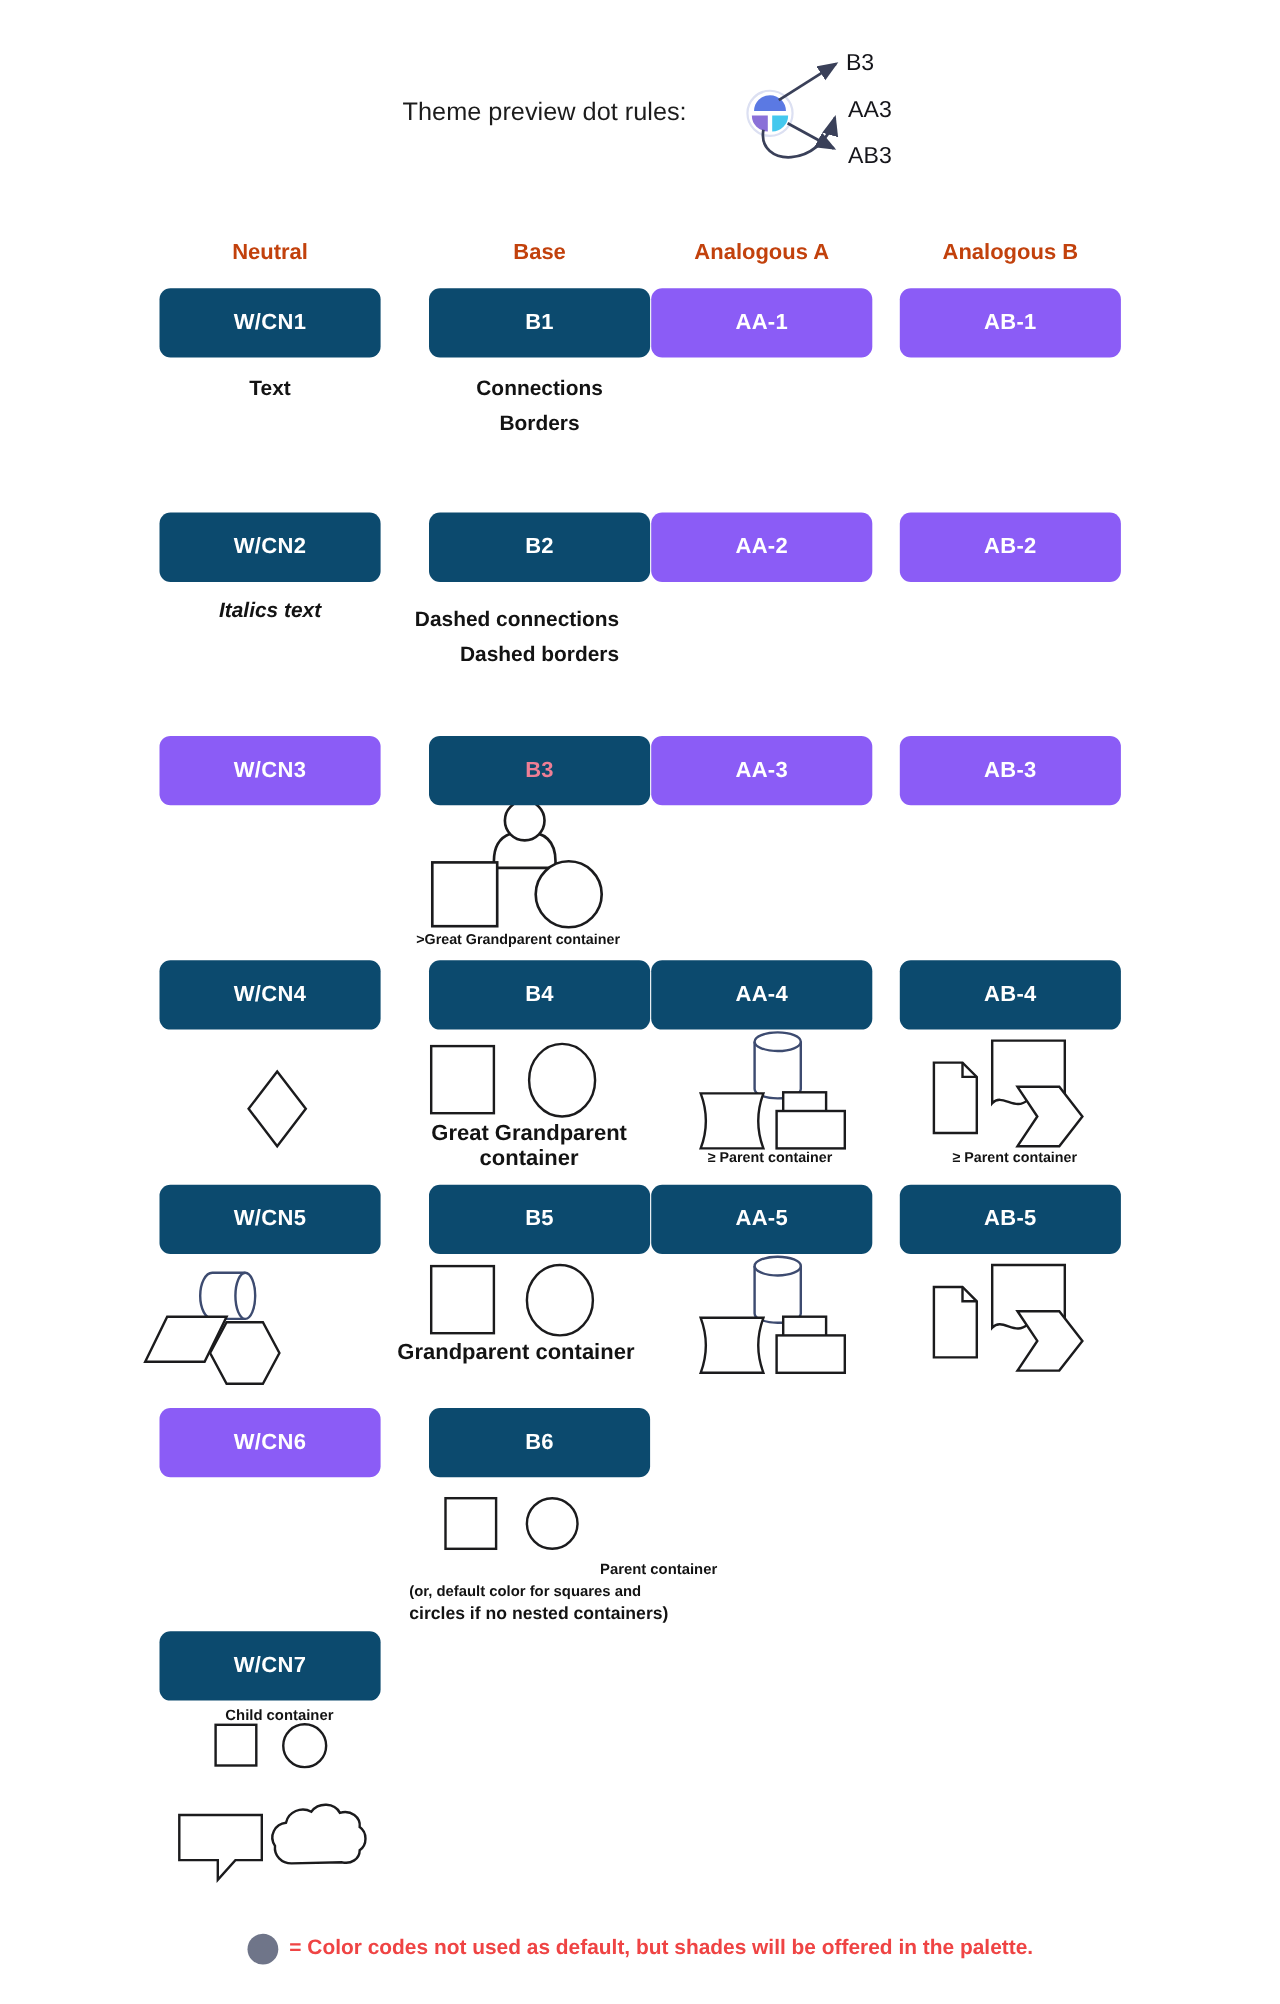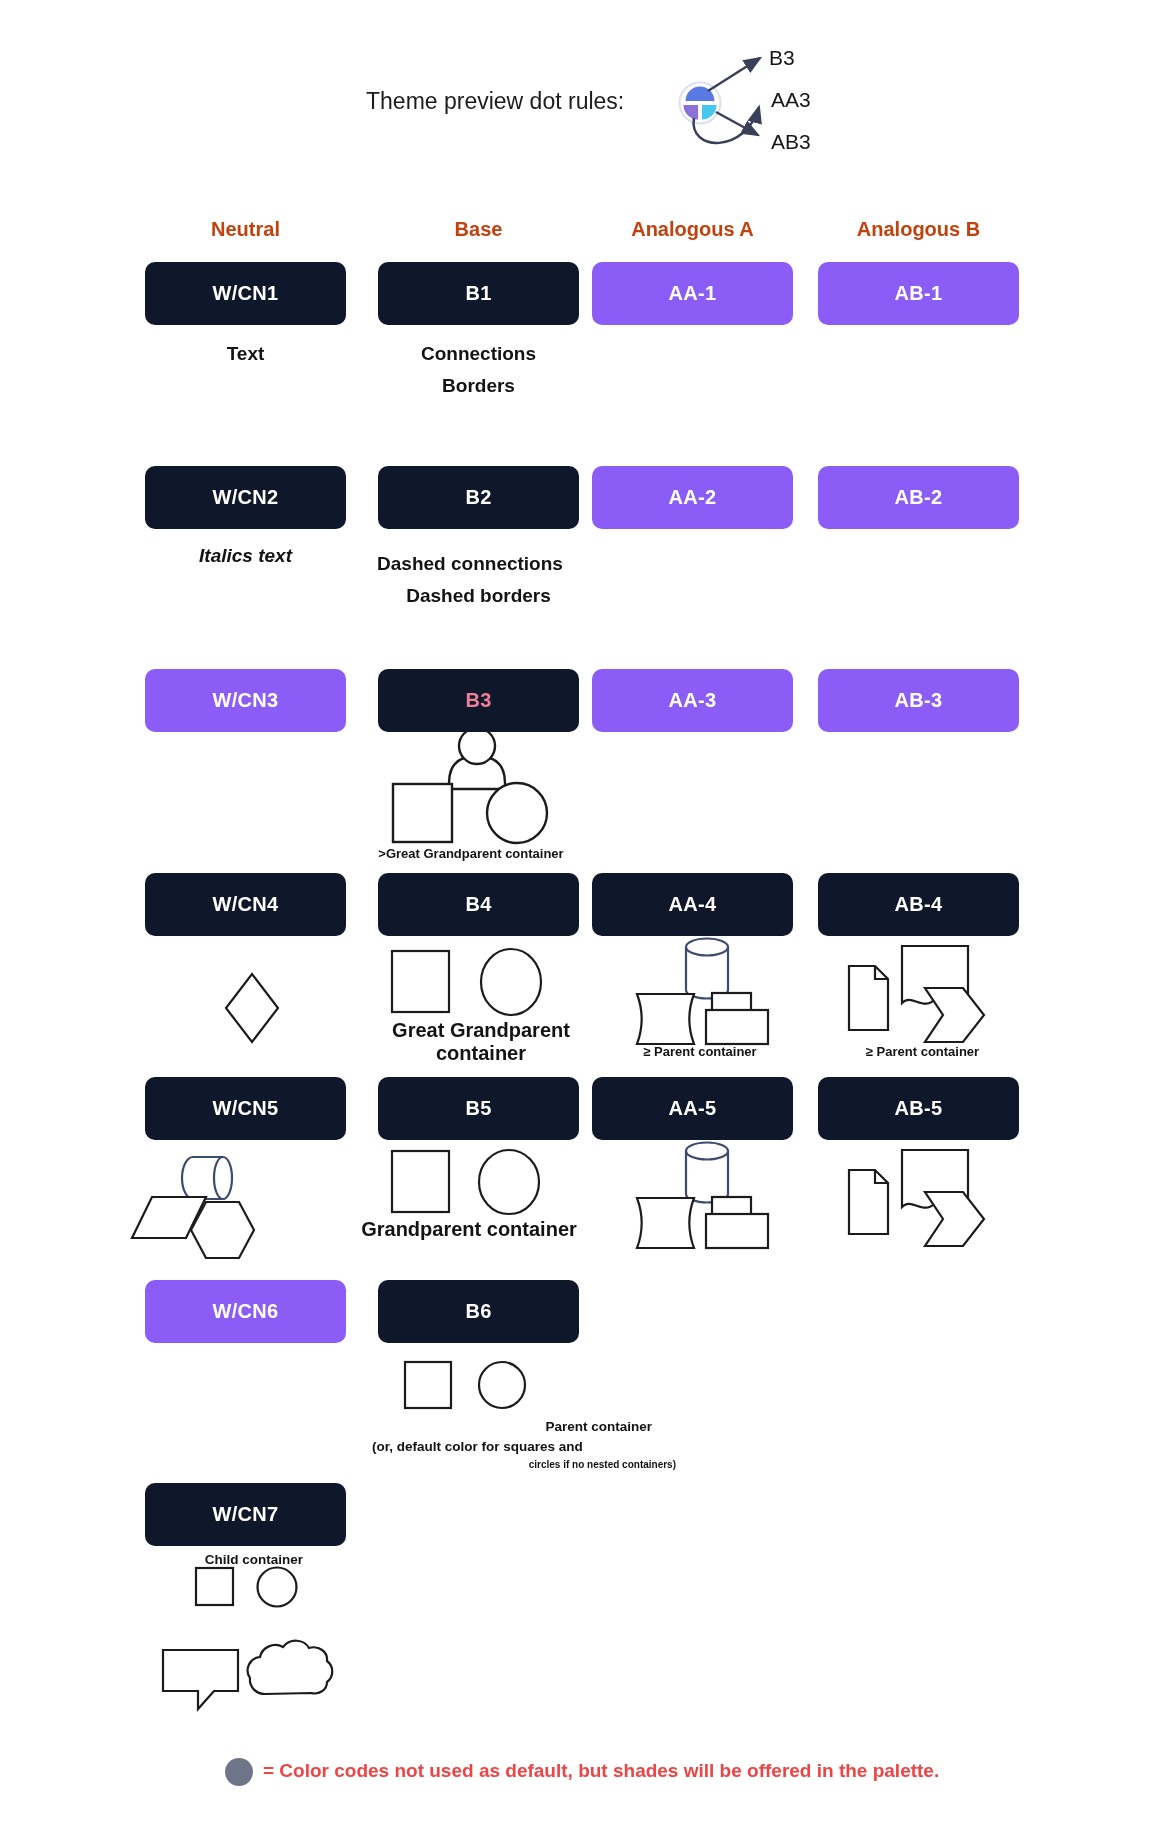--- a/index.html
+++ b/index.html
@@ -8,24 +8,24 @@
     font-family:"Liberation Sans", sans-serif;color:#1a1a1a;overflow:hidden;
   }
   .abs{position:absolute;}
   .title{left:366px;top:88px;font-size:23px;font-weight:400;color:#1c1c1c;}
   .dot-label{font-size:21px;font-weight:400;color:#15151a;}
   .colhead{top:218px;width:201px;text-align:center;font-size:20px;font-weight:700;color:#c2410c;}
   .swatch{
     width:201px;height:63px;border-radius:10px;display:flex;align-items:center;justify-content:center;
     font-size:20px;font-weight:700;color:#ffffff;letter-spacing:0.3px;
   }
-  .dark{background:#0f172a;}
+  .dark{background:#0c4a6e;}
   .gray{background:#8b5cf6;}
   .pink{color:#ee7e95;}
-  .col-n{left:145px;} .col-b{left:378px;} .col-aa{left:592px;} .col-ab{left:818px;}
+  .col-n{left:145px;} .col-b{left:390px;} .col-aa{left:592px;} .col-ab{left:818px;}
   .r1{top:262px;} .r2{top:466px;} .r3{top:669px;} .r4{top:873px;} .r5{top:1077px;} .r6{top:1280px;} .r7{top:1483px;}
   .cap{font-weight:700;color:#131313;text-align:center;}
   .cap-lg{font-size:19px;width:201px;}
   .cap-md{font-size:20px;}
   .cap-sm{font-size:13px;}
   .italic{font-style:italic;}
   .gfx{left:0;top:0;pointer-events:none;}
   .legend-dot{left:225px;top:1758px;width:28px;height:28px;border-radius:50%;background:#6f7589;}
   .legend-text{left:263px;top:1760px;font-size:19px;font-weight:700;color:#ef4444;}
 </style>
@@ -172,21 +172,21 @@
   <div class="abs swatch dark col-n r5">W/CN5</div>
   <div class="abs swatch dark col-b r5">B5</div>
   <div class="abs swatch dark col-aa r5">AA-5</div>
   <div class="abs swatch dark col-ab r5">AB-5</div>
   <div class="abs cap cap-md" style="left:356px;top:1218px;width:226px;">Grandparent container</div>
 
   <div class="abs swatch gray col-n r6">W/CN6</div>
   <div class="abs swatch dark col-b r6">B6</div>
   <div class="abs cap" style="left:372px;top:1419px;width:280px;text-align:right;font-size:13.5px;">Parent container</div>
   <div class="abs cap" style="left:372px;top:1439px;width:280px;text-align:left;font-size:13.5px;">(or, default color for squares and</div>
-  <div class="abs cap" style="left:396px;top:1459px;width:280px;text-align:right;font-size:10px;">circles if no nested containers)</div>
+  <div class="abs cap" style="left:372px;top:1459px;width:280px;text-align:left;font-size:16px;">circles if no nested containers)</div>
 
   <div class="abs swatch dark col-n r7">W/CN7</div>
   <div class="abs cap" style="left:154px;top:1552px;width:200px;font-size:13.5px;">Child container</div>
 
   <div class="abs legend-dot"></div>
   <div class="abs legend-text">= Color codes not used as default, but shades will be offered in the palette.</div>
 
 </div>
 
 </body></html>

